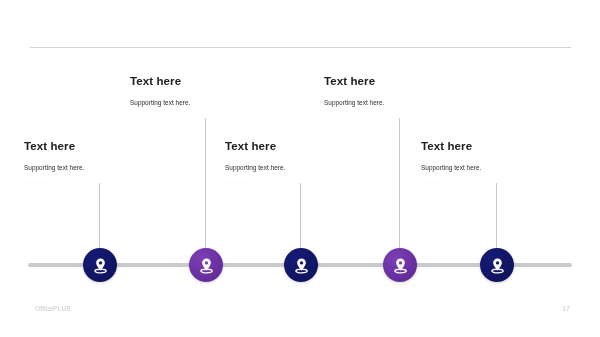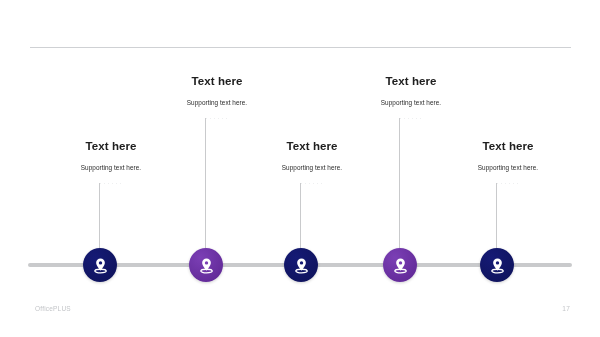--- a/index.html
+++ b/index.html
@@ -45,23 +45,23 @@
   .milestone {
     position: absolute;
     top: 0;
     width: 160px;
     height: 337px;
   }
 
   
   .ms-text {
     position: absolute;
-    left: 11px;
+    left: 4px;
     width: 160px;
-    text-align: center;
+    text-align: left;
   }
   .ms-title {
     font-size: 11.5px;
     font-weight: bold;
     color: #202020;
     letter-spacing: 0.1px;
     line-height: 14px;
     margin: 0;
   }
   .ms-sub {

